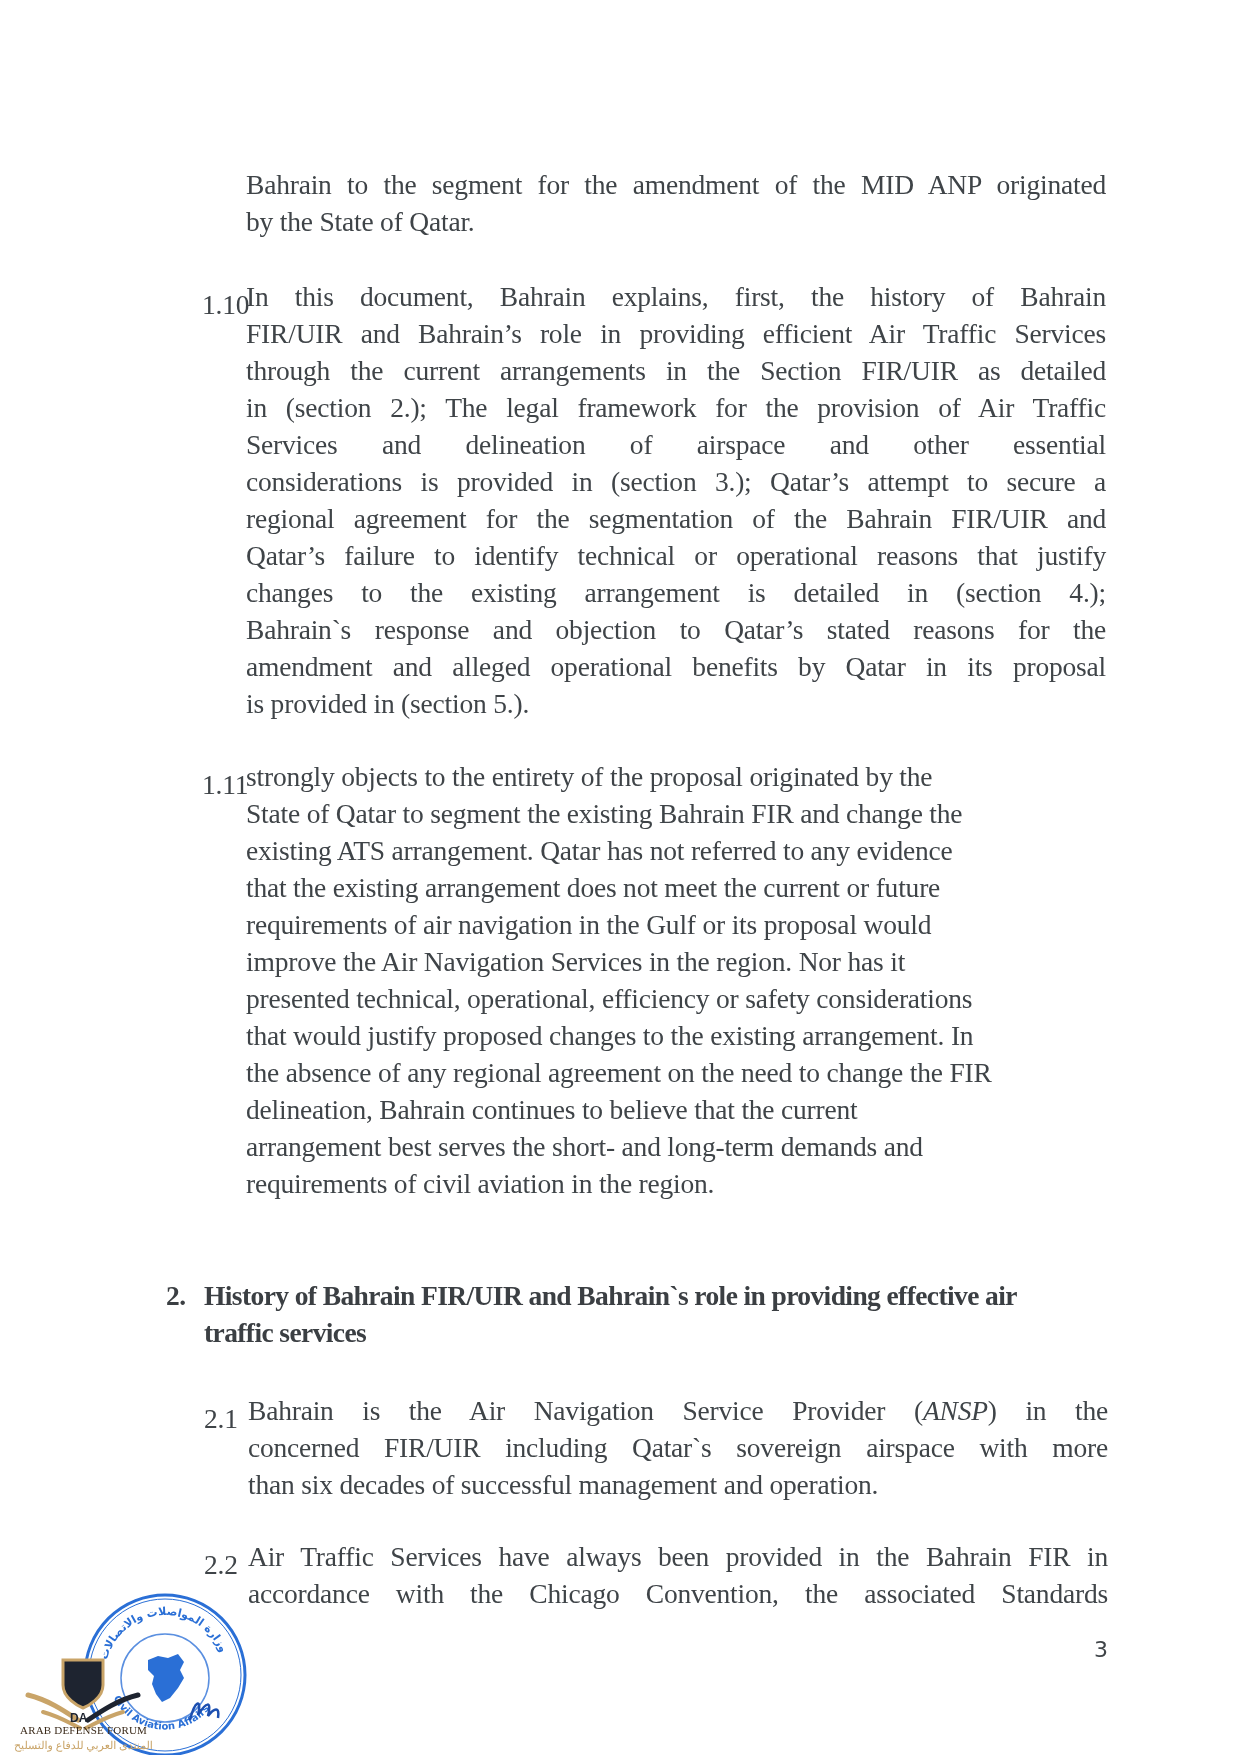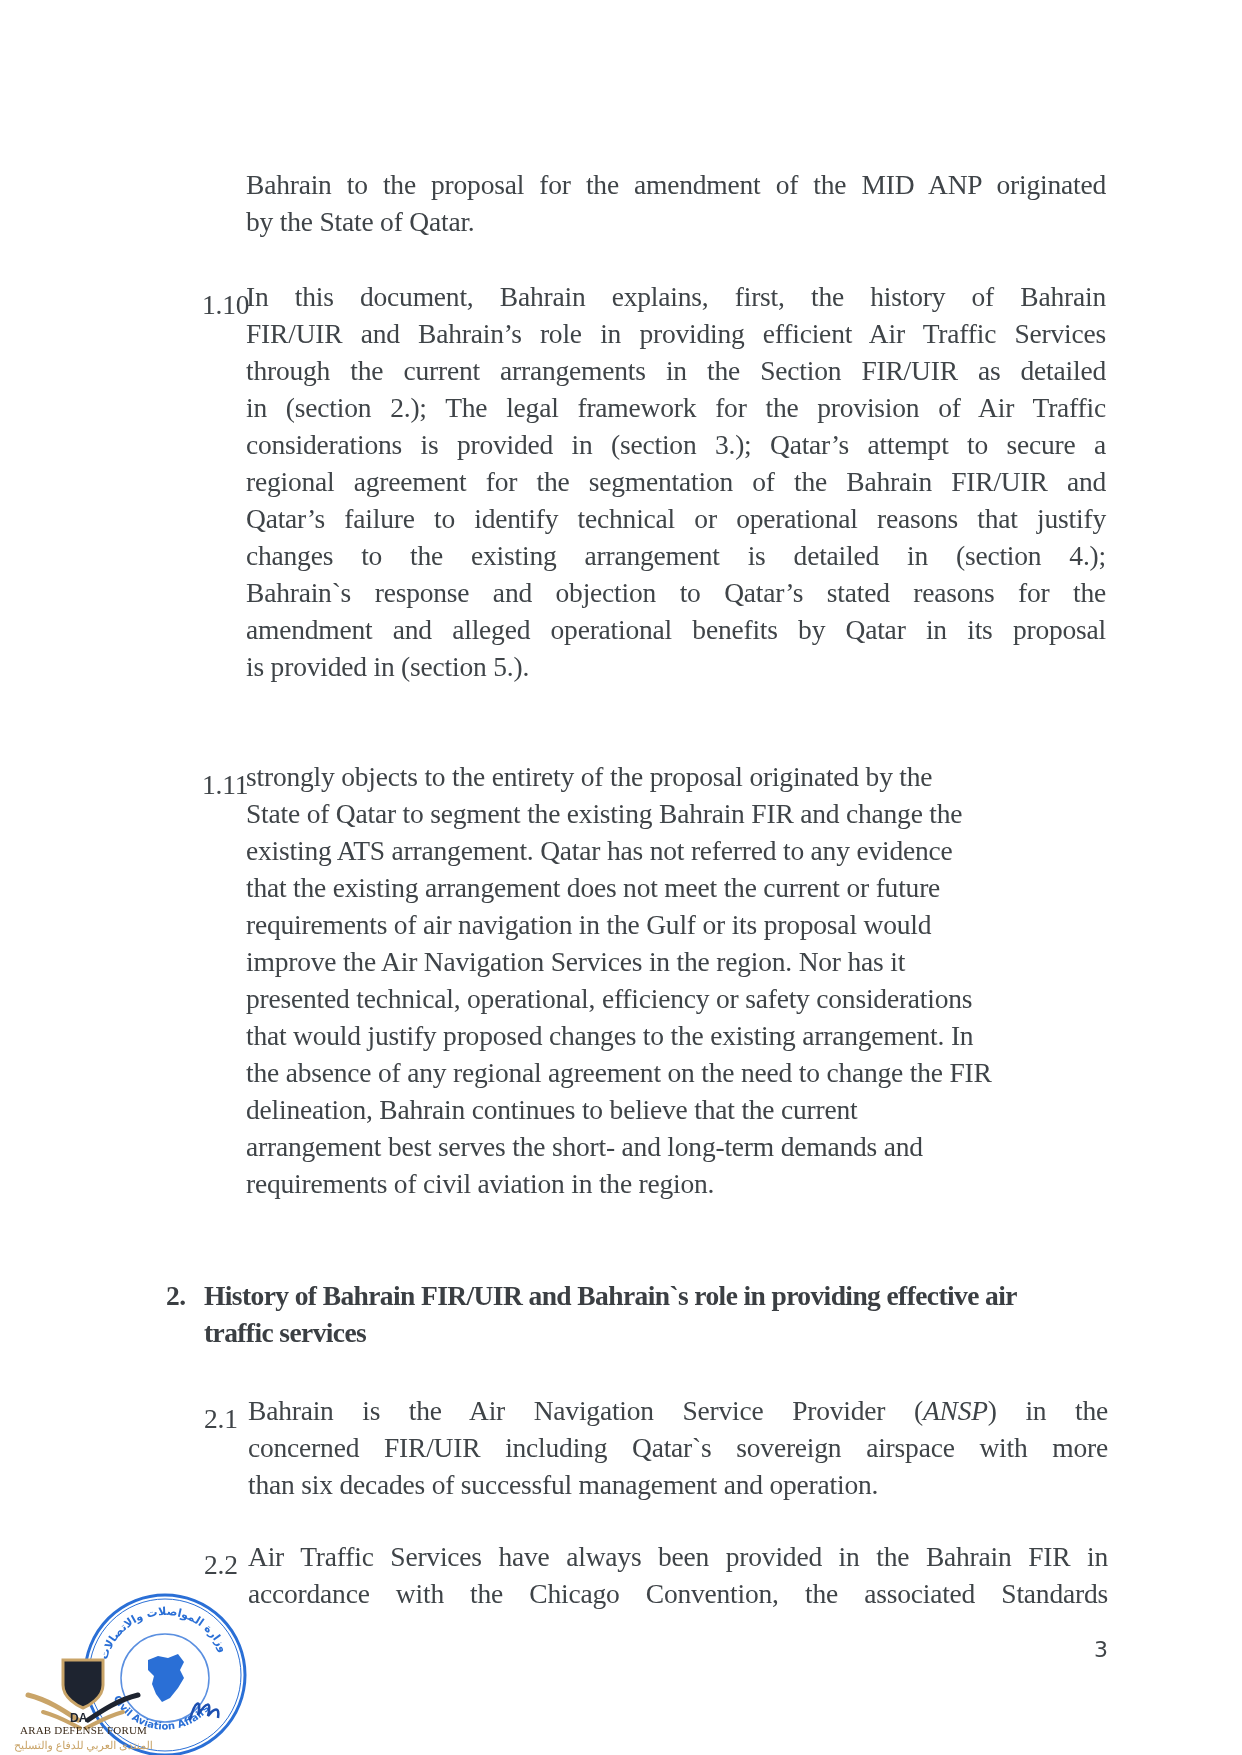--- a/index.html
+++ b/index.html
@@ -126,31 +126,32 @@
       font-size: 11px;
       color: #c9a468;
     }
   </style>
 </head>
 <body>
 
 <div class="page">
 
   <div class="p cont">
-    <span class="line justify">Bahrain to the proposal for the amendment of the MID ANP originated</span>
+    <span class="line justify">Bahrain to the segment for the amendment of the MID ANP originated</span>
     <span class="line">by the State of Qatar.</span>
   </div>
 
   <div class="p num-para" id="p110">
     <span class="num">1.10</span>
     <div class="body">
       <span class="line justify">In this document, Bahrain explains, first, the history of Bahrain</span>
       <span class="line justify">FIR/UIR and Bahrain’s role in providing efficient Air Traffic Services</span>
       <span class="line justify">through the current arrangements in the Section FIR/UIR as detailed</span>
       <span class="line justify">in (section 2.); The legal framework for the provision of Air Traffic</span>
+      <span class="line justify">Services and delineation of airspace and other essential</span>
       <span class="line justify">considerations is provided in (section 3.); Qatar’s attempt to secure a</span>
       <span class="line justify">regional agreement for the segmentation of the Bahrain FIR/UIR and</span>
       <span class="line justify">Qatar’s failure to identify technical or operational reasons that justify</span>
       <span class="line justify">changes to the existing arrangement is detailed in (section 4.);</span>
       <span class="line justify">Bahrain`s response and objection to Qatar’s stated reasons for the</span>
       <span class="line justify">amendment and alleged operational benefits by Qatar in its proposal</span>
       <span class="line">is provided in (section 5.).</span>
     </div>
   </div>
 

